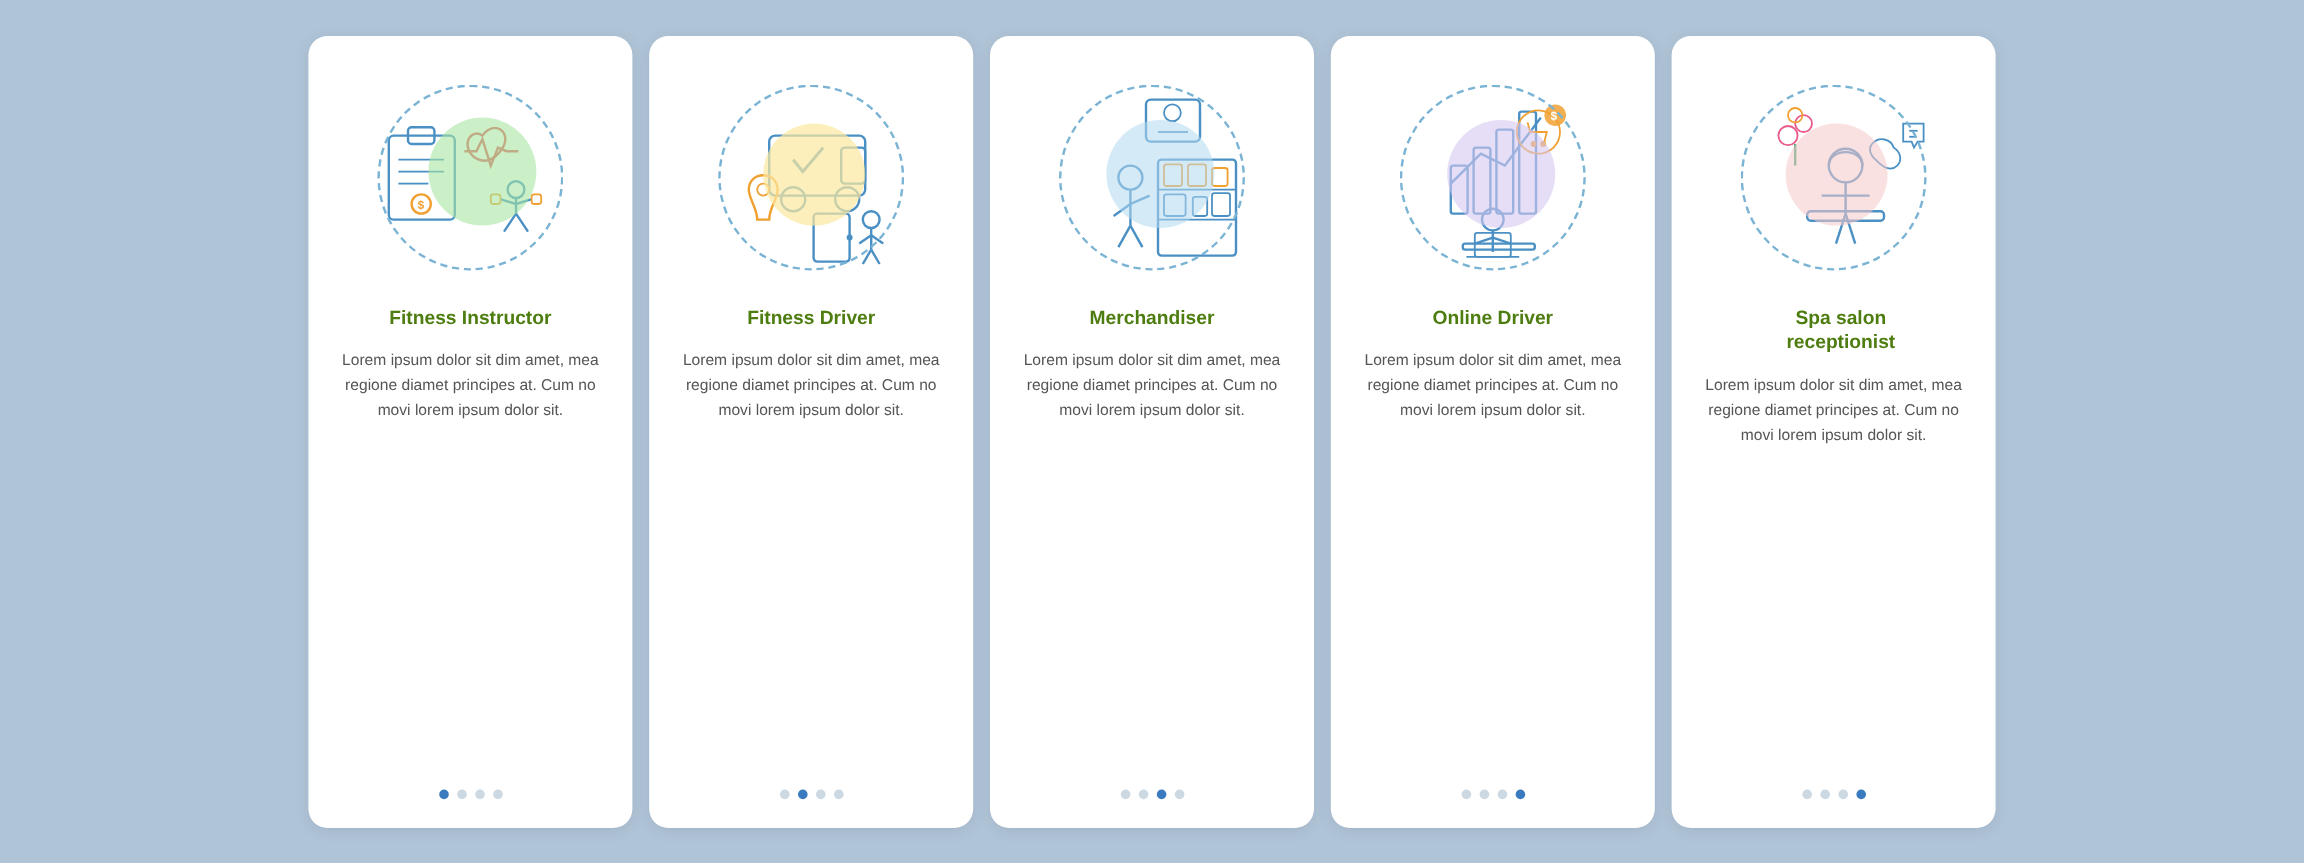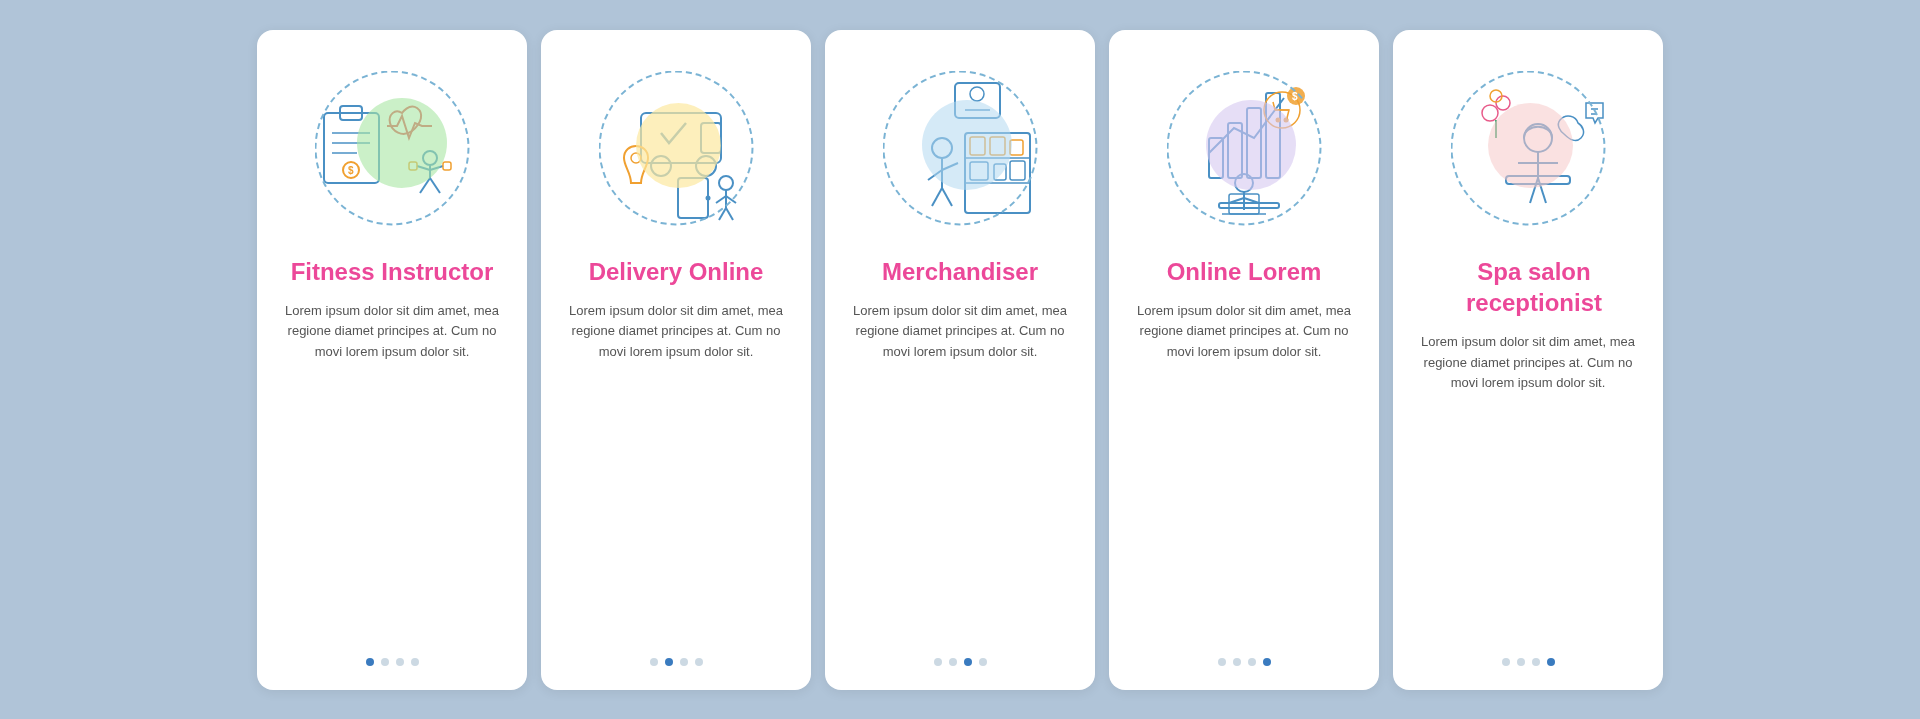--- a/index.html
+++ b/index.html
@@ -52,23 +52,23 @@
       border: 2px dashed #7ab3d4;
     }
 
     
     .bg-circle {
       position: absolute;
       border-radius: 50%;
     }
 
     .card-title {
-      font-size: 24px;
+      font-size: 16px;
       font-weight: 600;
-      color: #ec4899;
+      color: #4d7c0f;
       text-align: center;
       margin-bottom: 14px;
       line-height: 1.3;
     }
 
     .card-body {
       font-size: 13px;
       color: #555;
       line-height: 1.6;
       text-align: center;
@@ -181,21 +181,21 @@
         <circle cx="122" cy="140" r="2.5" fill="#4a90c4"></circle>
 
         <circle cx="140" cy="125" r="7" fill="none" stroke="#4a90c4" stroke-width="2"></circle>
         <line x1="140" y1="132" x2="140" y2="150" stroke="#4a90c4" stroke-width="2"></line>
         <line x1="140" y1="150" x2="133" y2="162" stroke="#4a90c4" stroke-width="2"></line>
         <line x1="140" y1="150" x2="147" y2="162" stroke="#4a90c4" stroke-width="2"></line>
         <line x1="140" y1="138" x2="130" y2="145" stroke="#4a90c4" stroke-width="2"></line>
         <line x1="140" y1="138" x2="150" y2="145" stroke="#4a90c4" stroke-width="2"></line>
       </svg>
     </div>
-    <div class="card-title">Delivery Online</div>
+    <div class="card-title">Fitness Driver</div>
     <div class="card-body">Lorem ipsum dolor sit dim amet, mea regione diamet principes at. Cum no movi lorem ipsum dolor sit.</div>
     <div class="dots-row">
       <div class="dot"></div>
       <div class="dot active"></div>
       <div class="dot"></div>
       <div class="dot"></div>
     </div>
   </div>
 
   <div class="card">
@@ -264,21 +264,21 @@
         <line x1="90" y1="134" x2="90" y2="152" stroke="#4a90c4" stroke-width="2"></line>
         <line x1="75" y1="145" x2="90" y2="140" stroke="#4a90c4" stroke-width="2"></line>
         <line x1="90" y1="140" x2="105" y2="145" stroke="#4a90c4" stroke-width="2"></line>
 
         <rect x="65" y="145" width="60" height="5" rx="2" fill="none" stroke="#4a90c4" stroke-width="2"></rect>
 
         <rect x="75" y="136" width="30" height="20" rx="2" fill="none" stroke="#4a90c4" stroke-width="1.5"></rect>
         <line x1="68" y1="156" x2="112" y2="156" stroke="#4a90c4" stroke-width="1.5"></line>
       </svg>
     </div>
-    <div class="card-title">Online Lorem</div>
+    <div class="card-title">Online Driver</div>
     <div class="card-body">Lorem ipsum dolor sit dim amet, mea regione diamet principes at. Cum no movi lorem ipsum dolor sit.</div>
     <div class="dots-row">
       <div class="dot"></div>
       <div class="dot"></div>
       <div class="dot"></div>
       <div class="dot active"></div>
     </div>
   </div>
 
   <div class="card">

